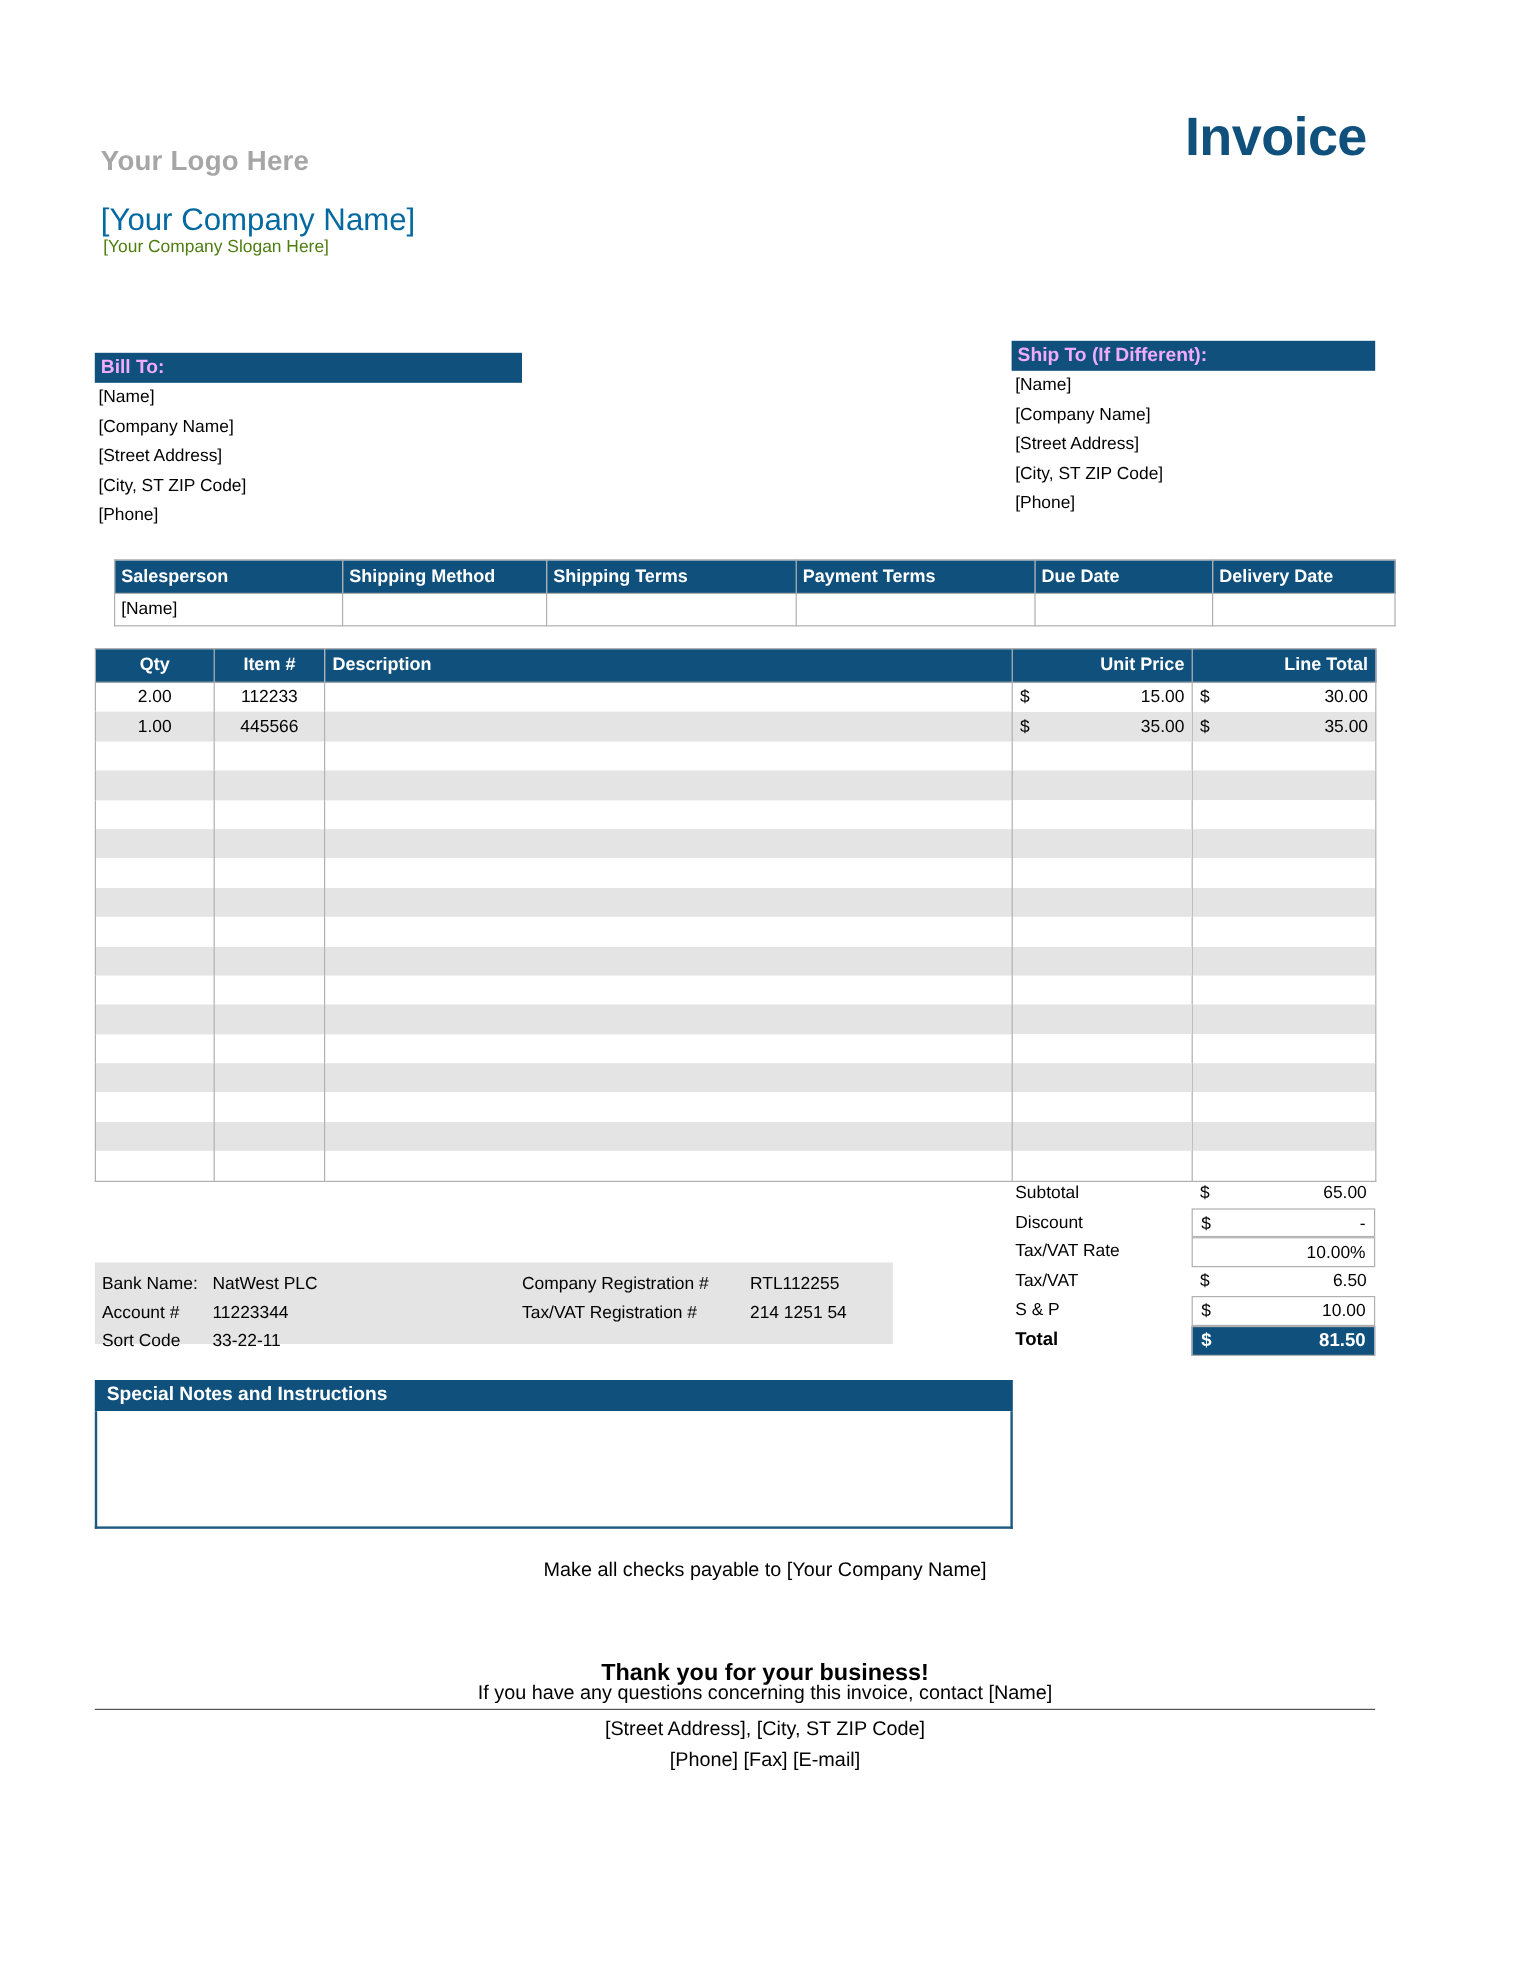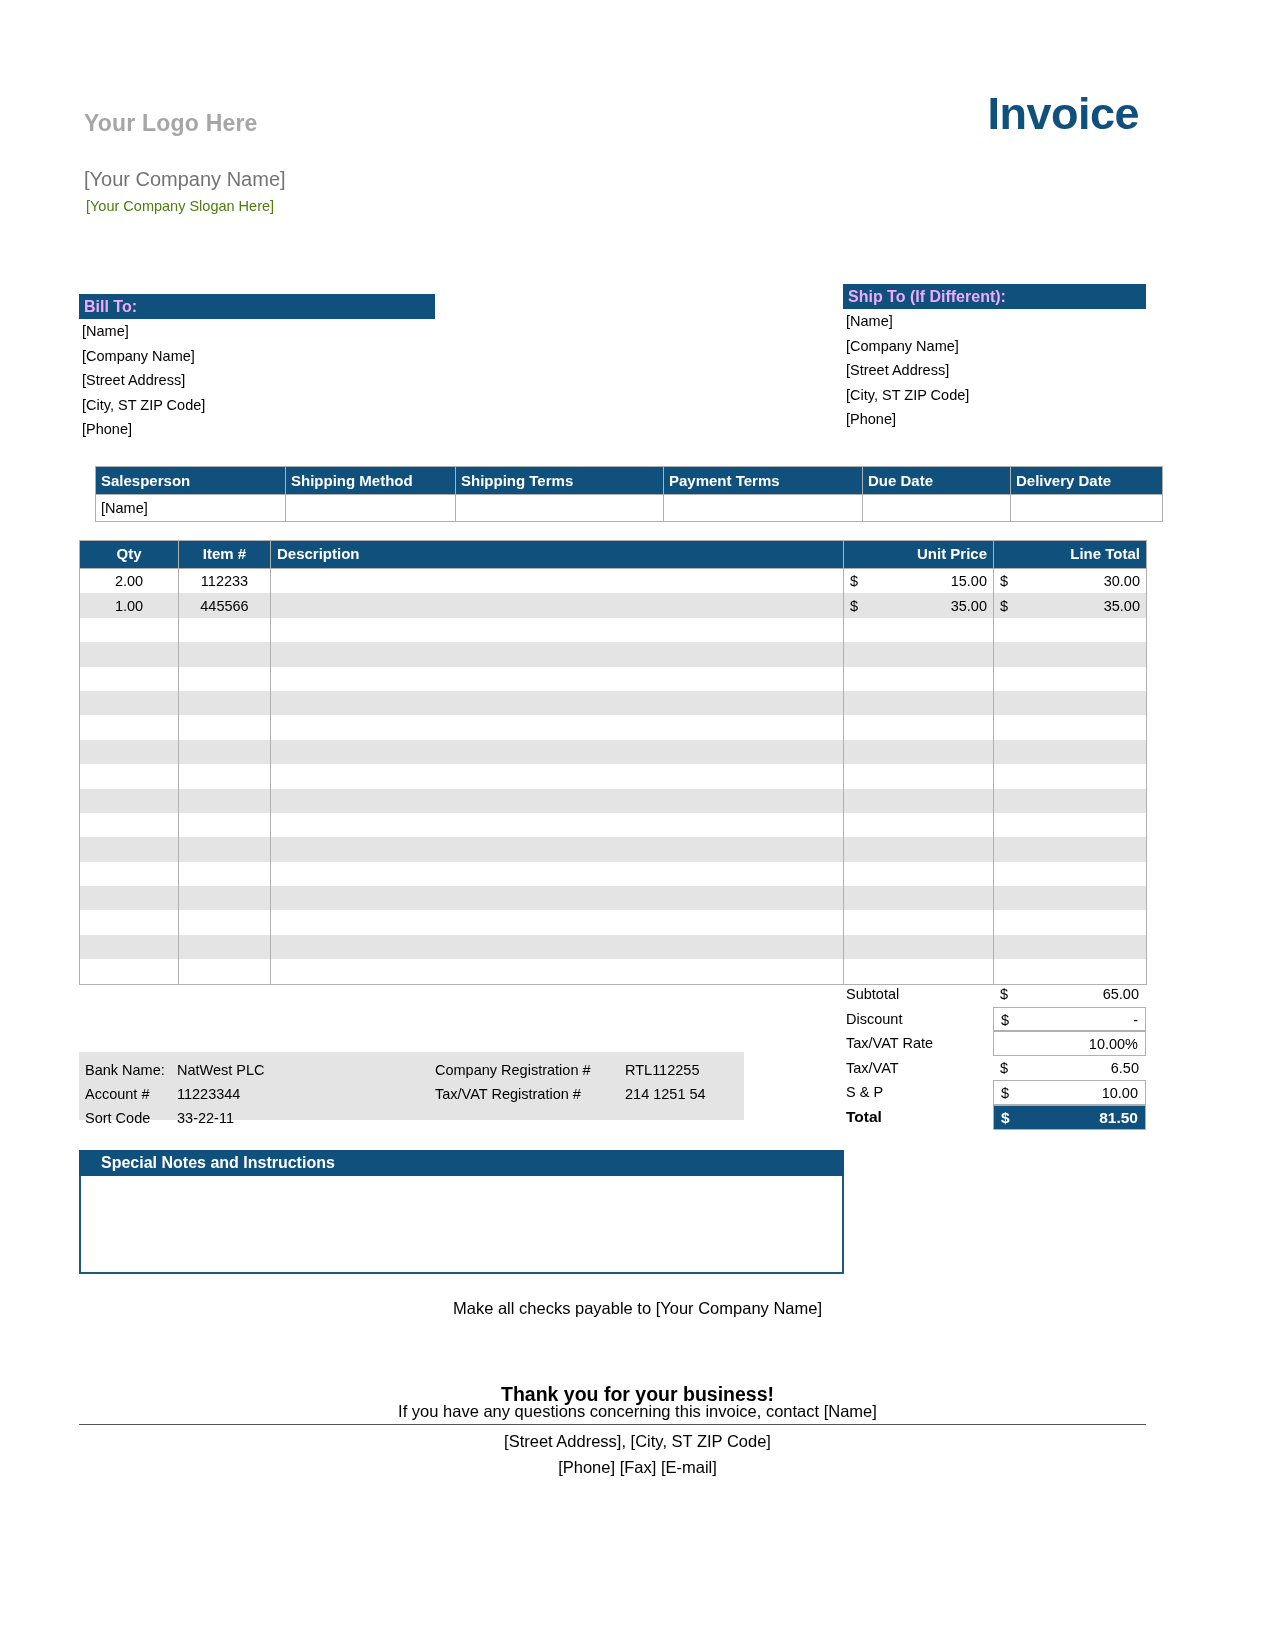--- a/index.html
+++ b/index.html
@@ -19,32 +19,32 @@
     position: relative;
     width: 1275px;
     height: 1650px;
     box-sizing: border-box;
   }
 
   
   .logo-text {
     position: absolute;
     left: 84px;
-    top: 110px;
+    top: 121px;
     font-size: 23px;
     font-weight: bold;
     color: #a6a6a6;
     letter-spacing: 0.2px;
   }
   .company-name {
     position: absolute;
     left: 84px;
     top: 168px;
-    font-size: 20px;
-    color: #737373;
+    font-size: 26px;
+    color: #0369a1;
   }
   .company-slogan {
     position: absolute;
     left: 86px;
     top: 198px;
     font-size: 14.5px;
     color: #4d7c0f;
   }
   .invoice-title {
     position: absolute;
@@ -246,21 +246,21 @@
     top: 1150px;
     width: 765px;
   }
   .notes-head {
     background: #10507c;
     color: #ffffff;
     font-size: 16px;
     font-weight: bold;
     height: 26px;
     line-height: 22px;
-    padding: 2px 0 0 22px;
+    padding: 2px 0 0 10px;
     box-sizing: border-box;
   }
   .notes-body {
     height: 96px;
     border: 2px solid #1d5a80;
     border-top: none;
     background: #ffffff;
   }
 
   

